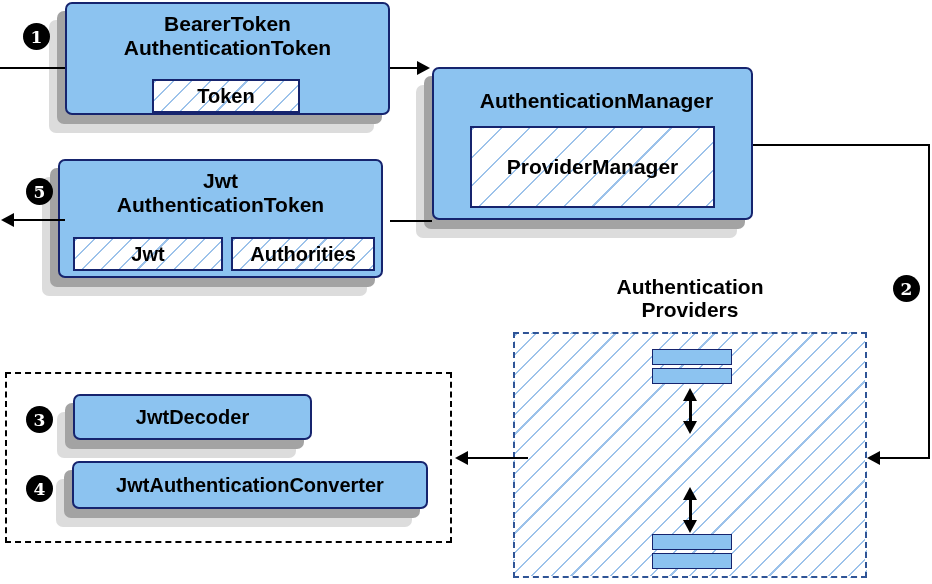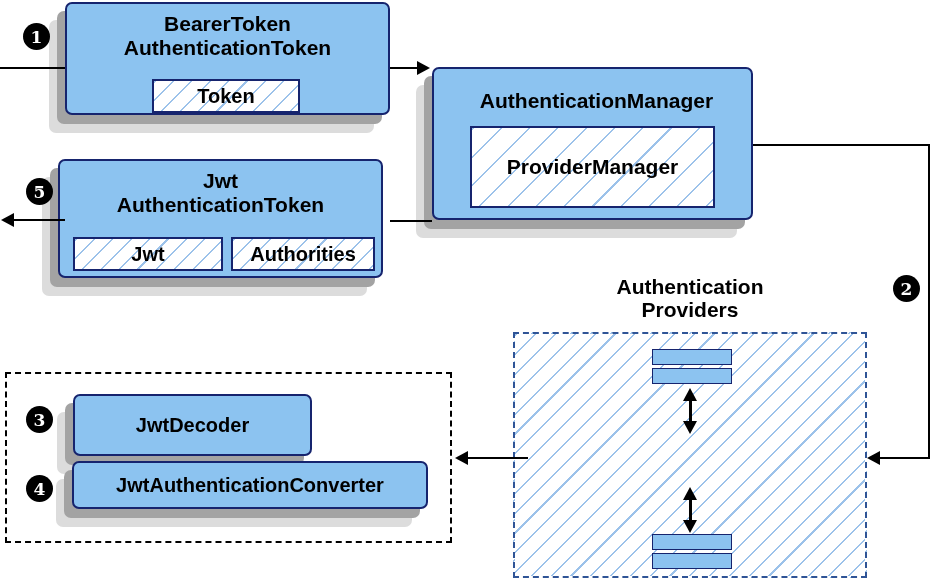--- a/index.html
+++ b/index.html
@@ -97,21 +97,21 @@
     </div>
     <div class="inner hatch" style="left:13px;top:76px;width:150px;height:34px;">
       <span>Jwt</span>
     </div>
     <div class="inner hatch" style="left:171px;top:76px;width:144px;height:34px;">
       <span>Authorities</span>
     </div>
   </div>
 
 
-  <div class="node shadow flexc" style="left:73px;top:394px;width:239px;height:62px;font-size:20px;">
+  <div class="node shadow flexc" style="left:73px;top:394px;width:239px;height:46px;font-size:20px;">
     <span>JwtDecoder</span>
   </div>
 
   <div class="node shadow flexc" style="left:72px;top:461px;width:356px;height:48px;font-size:20px;text-align:center;">
     <span>JwtAuthenticationConverter</span>
   </div>
 
   <div class="line" style="left:0;top:67px;width:65px;height:2px;"></div>
 
   <div class="line" style="left:390px;top:67px;width:28px;height:2px;"></div>

